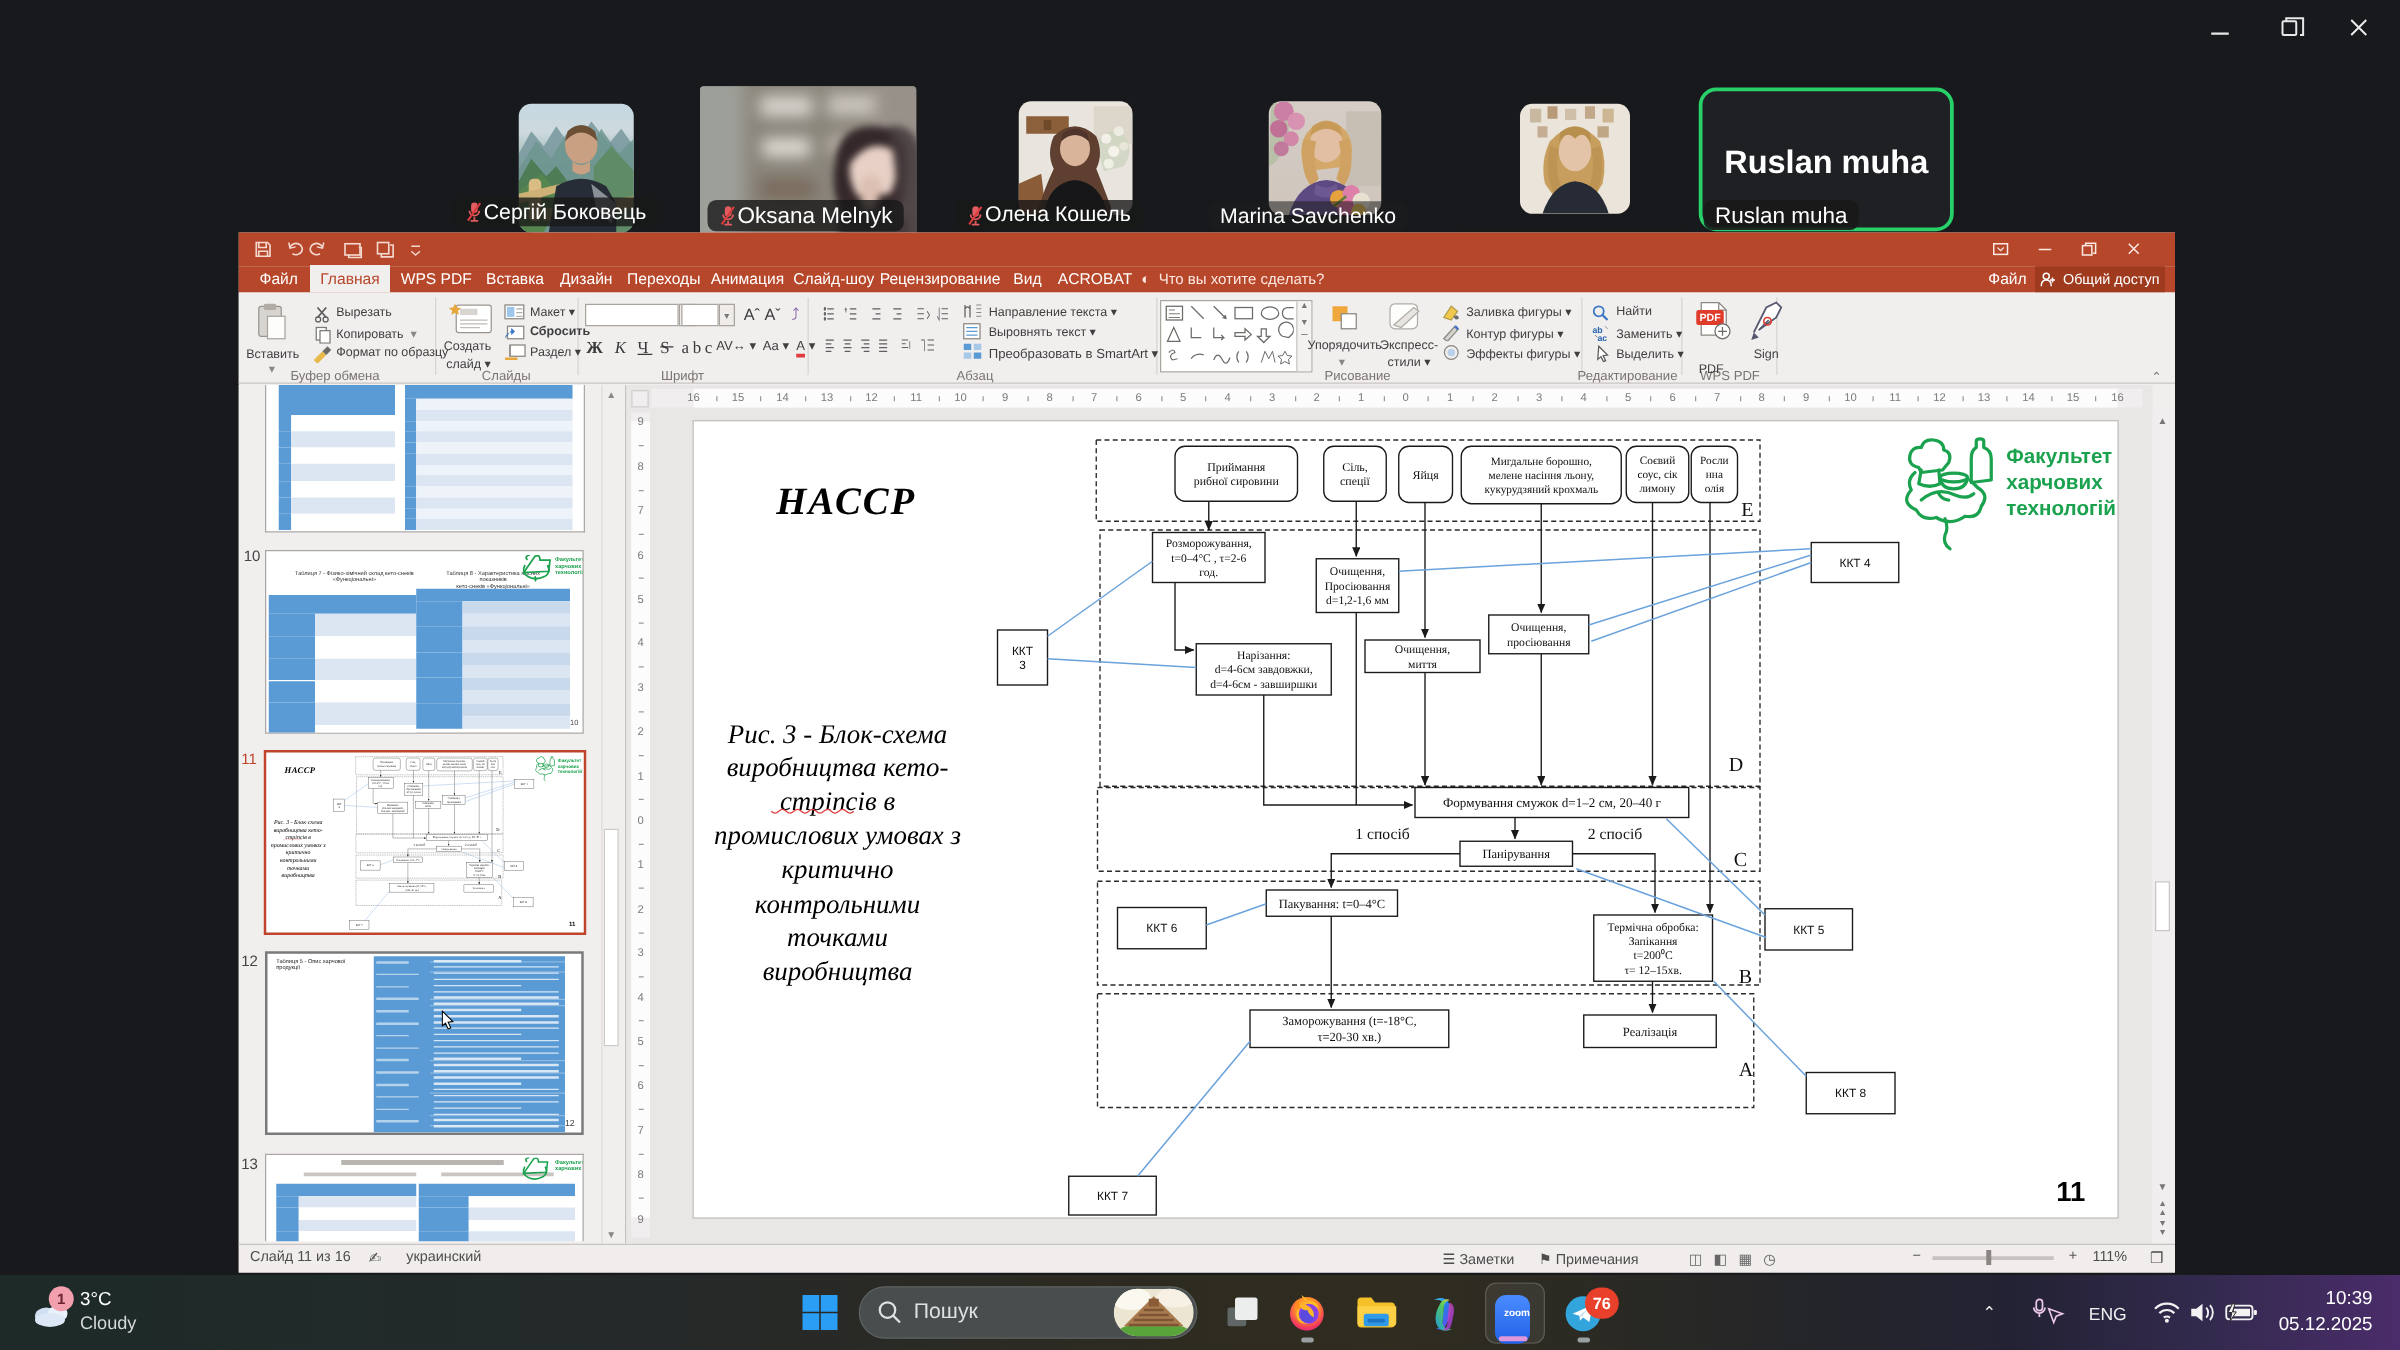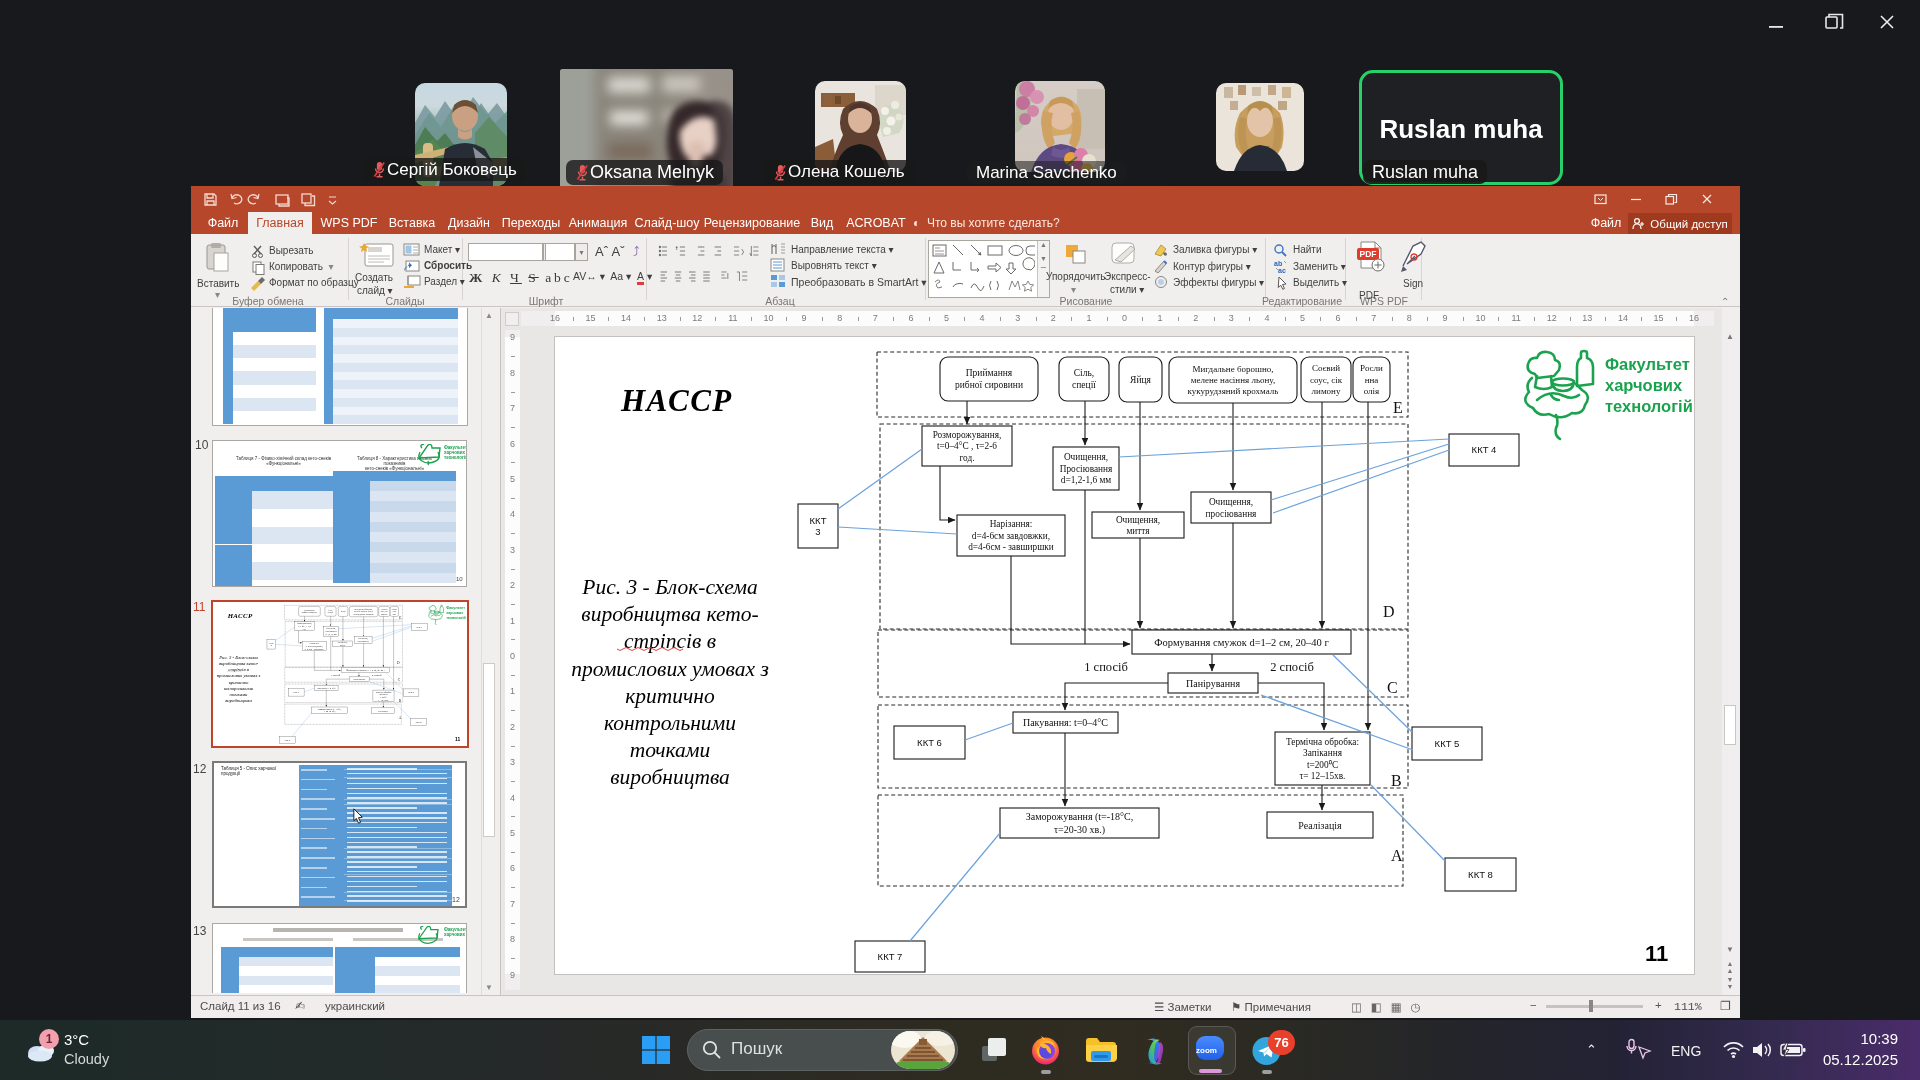--- a/index.html
+++ b/index.html
@@ -692,21 +692,21 @@
       <div class="statxt" style="left:9px;top:814px;">Слайд 11 из 16</div>
       <div class="statxt" style="left:104px;top:813px;font-size:12px;">✍︎</div>
       <div class="statxt" style="left:134px;top:814px;">украинский</div>
       <div class="statxt" style="left:963px;top:814px;">☰ Заметки</div>
       <div class="statxt" style="left:1040px;top:814px;">⚑ Примечания</div>
       <div class="statxt" style="left:1160px;top:814px;letter-spacing:9px;color:#666;">◫◧▦◷</div>
       <div class="statxt" style="left:1339px;top:813px;color:#555;">−</div>
       <div class="abs" style="left:1355px;top:819px;width:97px;height:3px;background:#c6c2bf;"></div>
       <div class="abs" style="left:1398px;top:814px;width:4px;height:12px;background:#8a8682;"></div>
       <div class="statxt" style="left:1464px;top:813px;color:#555;">+</div>
-      <div class="statxt" style="left:1483px;top:814px;font-family:Liberation Mono, monospace;">111%</div>
+      <div class="statxt" style="left:1483px;top:814px;">111%</div>
       <div class="statxt" style="left:1529px;top:813px;font-size:12px;">❐</div>
       <div class="thumbbox" style="left:21px;top:122px;width:256px;height:118px;border-top:none;">
         <div class="abs" style="left:10px;top:0;width:93px;height:24px;background:#5b9bd5;"></div>
         <div class="abs" style="left:10px;top:24px;width:10px;height:13.1429px;background:#5b9bd5;"></div>
         <div class="abs" style="left:10px;top:37.1429px;width:10px;height:13.1429px;background:#5b9bd5;"></div>
         <div class="abs" style="left:10px;top:50.2857px;width:10px;height:13.1429px;background:#5b9bd5;"></div>
         <div class="abs" style="left:10px;top:63.4286px;width:10px;height:13.1429px;background:#5b9bd5;"></div>
         <div class="abs" style="left:10px;top:76.5714px;width:10px;height:13.1429px;background:#5b9bd5;"></div>
         <div class="abs" style="left:10px;top:89.7143px;width:10px;height:13.1429px;background:#5b9bd5;"></div>
         <div class="abs" style="left:10px;top:102.857px;width:10px;height:13.1429px;background:#5b9bd5;"></div>
@@ -963,21 +963,21 @@
 <linearGradient id="cp3" x1="0" y1="0" x2="1" y2="1">
           <stop offset="0%" stop-color="#e84a9a"></stop>
           <stop offset="100%" stop-color="#8a3ae8"></stop>
         </linearGradient>
       </defs>
 <path d="M7 3 q8 -4 12 2 q4 7 -2 18 q-3 5 -8 3 q5 -1 5 -6 l1 -12 q0 -6 -8 -5 Z" fill="url(#cp1)"></path>
 <path d="M22 26 q-8 4 -12 -2 q-4 -7 2 -18 q3 -5 8 -3 q-5 1 -5 6 l-1 12 q0 6 8 5 Z" fill="url(#cp2)"></path>
 <path d="M20 5 q4 2 3 9 l-2 9 q-1 5 -7 4 q5 -2 4 -8 l1 -10 q0 -3 1 -4 Z" fill="url(#cp3)" opacity=".85"></path>
 </svg>
     <div class="abs" style="left:1188px;top:1026px;width:48px;height:49px;background:rgba(255,255,255,.07);border:1px solid rgba(255,255,255,.16);border-radius:9px;"></div>
-    <div class="abs" style="left:1196px;top:1036px;width:28px;height:24px;border-radius:9px;background:linear-gradient(180deg,#4a8cfe,#2060e8);color:#fff;font-size:8px;font-weight:bold;text-align:left;line-height:30px;">zoom</div>
+    <div class="abs" style="left:1196px;top:1036px;width:28px;height:39px;border-radius:9px;background:linear-gradient(180deg,#4a8cfe,#2060e8);color:#fff;font-size:8px;font-weight:bold;text-align:right;line-height:30px;">zoom</div>
     <div class="abs" style="left:1199px;top:1069px;width:23px;height:4px;border-radius:2px;background:#dc98d8;"></div>
     <svg class="abs" style="left:1252px;top:1036px" width="29" height="30" viewBox="0 0 29 30">
 <circle cx="14.5" cy="15" r="14" fill="#32a5dc"></circle>
 <path d="M6 15 L22 8 L19.5 21.5 L14.5 18 L12 20.5 L11.5 16.5 Z" fill="#fff"></path>
 <path d="M11.5 16.5 L19 10 L13.5 17.5 Z" fill="#c8e4f4"></path>
 </svg>
     <div class="abs" style="left:1268px;top:1030px;width:27px;height:25px;border-radius:13px;background:#e8402a;color:#fff;font-size:13px;font-weight:bold;text-align:center;line-height:25px;">76</div>
     <div class="abs" style="left:1262px;top:1070px;width:10px;height:4px;border-radius:2px;background:#9aa0a0;"></div>
     <div class="abs" style="left:1586px;top:1042px;color:#eee;font-size:13px;">⌃</div>
     <svg class="abs" style="left:1625px;top:1038px" width="30" height="24" viewBox="0 0 30 24">

